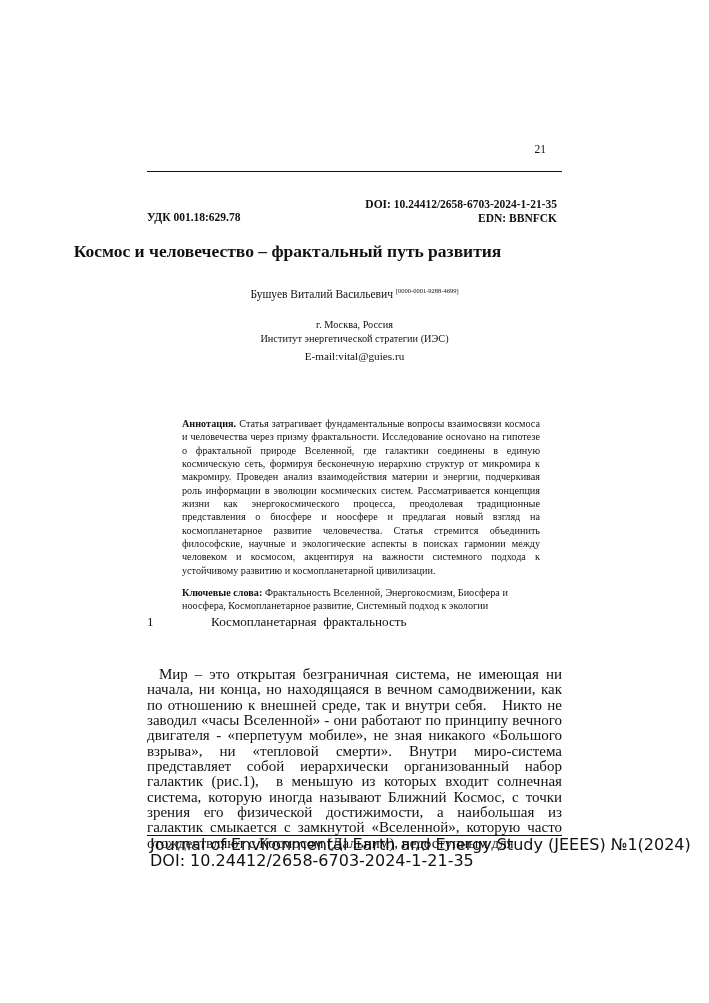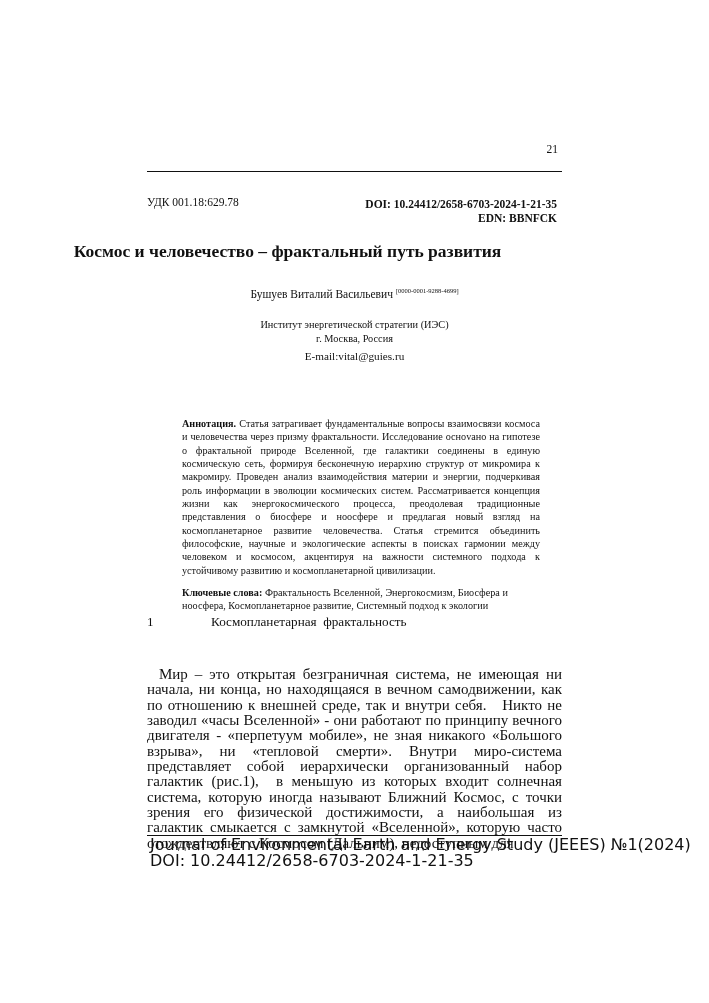--- a/index.html
+++ b/index.html
@@ -3,25 +3,25 @@
   <meta charset="utf-8">
   <style>
     html, body { margin: 0; padding: 0; background: #ffffff; }
     body { width: 709px; height: 1003px; position: relative; overflow: hidden; color: #111; }
     .page { position: absolute; left: 0; top: 0; width: 709px; height: 1003px; background: #fff; }
 
     .serif { font-family: "Liberation Serif", "DejaVu Serif", serif; }
     .sans { font-family: "DejaVu Sans", "Liberation Sans", sans-serif; }
     .mono { font-family: Liberation Serif, serif; }
 
-    .page-number { position: absolute; right: 151px; top: 143px; font-size: 11.5px; }
+    .page-number { position: absolute; right: 163px; top: 143px; font-size: 11.5px; }
     .running-header { position: absolute; left: 147px; top: 157px; font-size: 10.3px; letter-spacing: -0.1px; }
     .header-rule { position: absolute; left: 147px; top: 171px; width: 415px; height: 0; border-top: 1px solid #111; }
 
-    .udk { position: absolute; left: 147px; top: 196px; font-size: 11.5px; font-weight: normal; }
+    .udk { position: absolute; left: 147px; top: 211px; font-size: 11.5px; font-weight: bold; }
     .doi-block { position: absolute; right: 152px; top: 197px; font-size: 11.5px; font-weight: bold; text-align: right; line-height: 14px; }
 
     .title { position: absolute; left: 0; width: 575px; top: 241px; text-align: center; font-size: 17.5px; font-weight: bold; }
 
     .author { position: absolute; left: 0; width: 709px; top: 288px; text-align: center; font-size: 11.5px; }
     .orcid { font-size: 6.5px; vertical-align: top; position: relative; top: -1px; }
 
     .affiliation { position: absolute; left: 0; width: 709px; top: 318px; text-align: center; font-size: 10.3px; line-height: 13.5px; }
     .email { position: absolute; left: 0; width: 709px; top: 350px; text-align: center; font-size: 11.2px; }
 
@@ -53,22 +53,22 @@
   </div>
 
   <div class="title serif">Космос и человечество – фрактальный путь развития</div>
 
   <div class="author serif">
     <span>Бушуев Виталий Васильевич</span>
     <span class="orcid">[0000-0001-9288-4699]</span>
   </div>
 
   <div class="affiliation serif">
+    <div>г. Москва, Россия</div>
     <div>Институт энергетической стратегии (ИЭС)</div>
-    <div>г. Москва, Россия</div>
   </div>
 
   <div class="email mono">E-mail:vital@guies.ru</div>
 
   <div class="abstract serif"><b>Аннотация.</b><span> Статья затрагивает фундаментальные вопросы взаимосвязи космоса и человечества через призму фрактальности. Исследование осно­vано на гипотезе о фрактальной природе Вселенной, где галактики соеди­нены в единую космическую сеть, формируя бесконечную иерархию струк­тур от микромира к макромиру. Проведен анализ взаимодействия материи и энергии, подчеркивая роль информации в эволюции космических систем. Рассматривается концепция жизни как энергокосмического процесса, пре­одолевая традиционные представления о биосфере и ноосфере и предлагая новый взгляд на космопланетарное развитие человечества. Статья стре­мится объединить философские, научные и экологические аспекты в поис­ках гармонии между человеком и космосом, акцентируя на важности сис­темного подхода к устойчивому развитию и космопланетарной цивилиза­ции.</span></div>
 
   <div class="keywords serif"><b>Ключевые слова:</b><span> Фрактальность Вселенной, Энергокосмизм, Биосфера и ноосфера, Космопланетарное развитие, Системный подход к экологии</span></div>
 
   <div class="section serif">
     <span class="num">1</span><span style="white-space: pre;">Космопланетарная  фрактальность</span>

